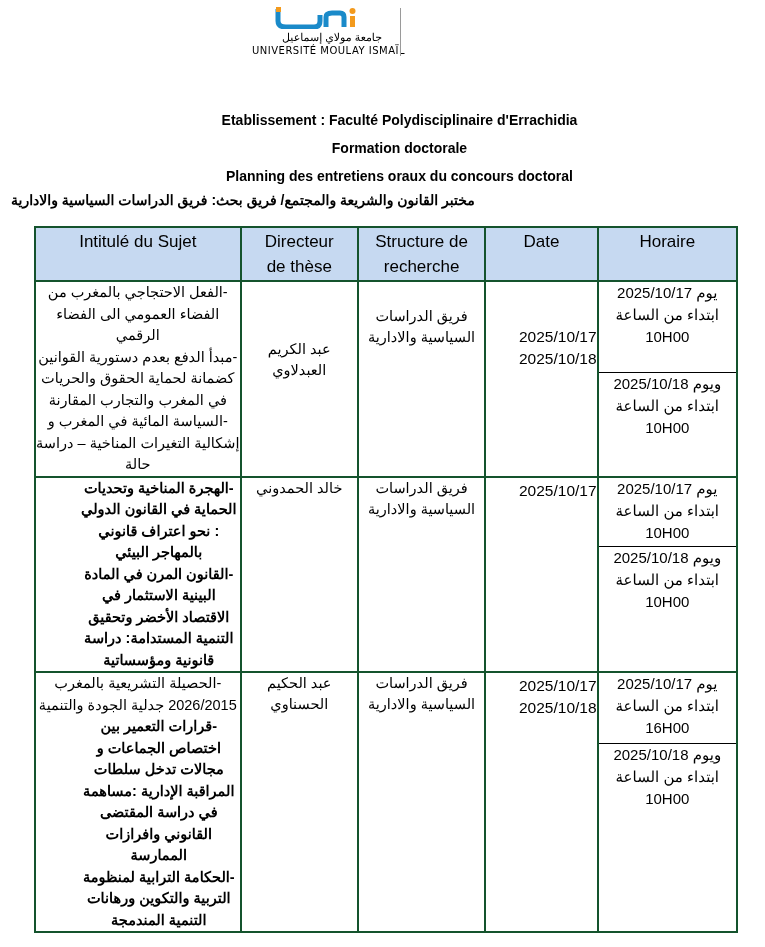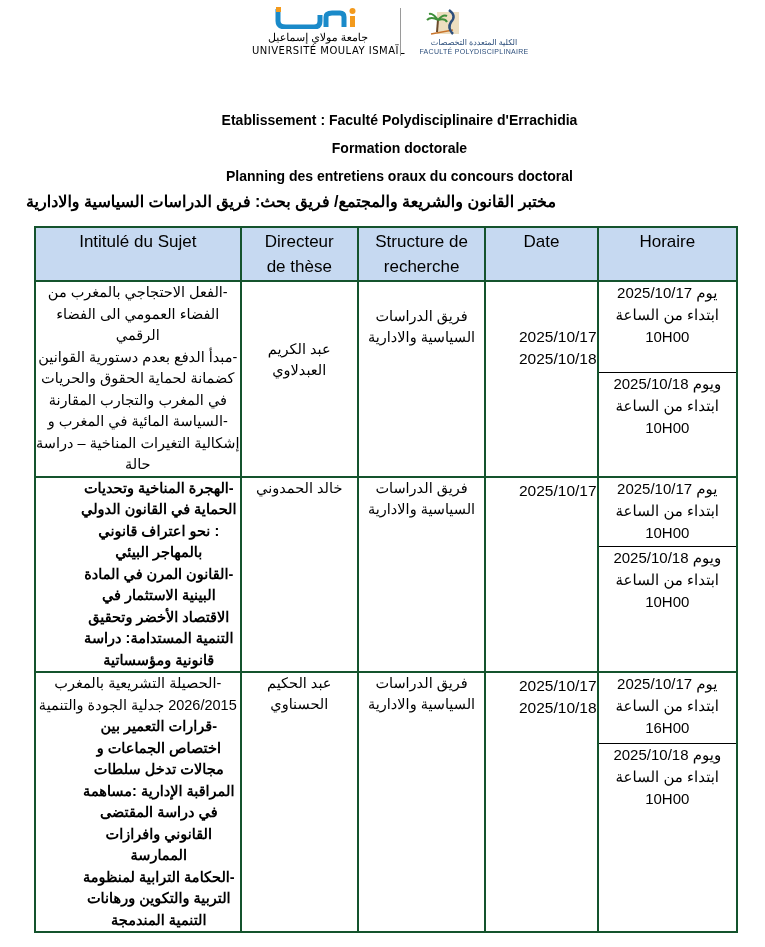--- a/index.html
+++ b/index.html
@@ -1,32 +1,32 @@
 <!DOCTYPE html>
 <html><head>
 <meta charset="utf-8">
 <style>
   html, body { margin:0; padding:0; background:#ffffff; }
   body { width:765px; height:947px; position:relative; overflow:hidden; font-family:"Liberation Sans", sans-serif; color:#000; }
   .logos { position:absolute; top:4px; left:250px; width:300px; height:56px; }
   .umi { position:absolute; left:0; top:0; width:132px; height:56px; }
   .umi-mark { position:absolute; left:24px; top:3px; width:86px; height:22px; }
-  .umi-ar { position:absolute; left:4px; top:27px; width:128px; font-size:11px; text-align:center; direction:rtl; white-space:nowrap; }
+  .umi-ar { position:absolute; left:4px; top:27px; width:128px; font-size:11px; text-align:right; direction:rtl; white-space:nowrap; }
   .umi-fr { position:absolute; left:2px; top:41px; width:130px; font-size:10px; text-align:center; letter-spacing:0.5px; white-space:nowrap; font-family:"DejaVu Sans", sans-serif; }
   .sep { position:absolute; left:150px; top:4px; width:1px; height:48px; background:#9a9a9a; }
   .fp { position:absolute; left:168px; top:4px; width:120px; height:50px; }
   .fp-mark { position:absolute; left:5px; top:0; width:40px; height:30px; }
   .fp-ar { position:absolute; left:0; top:30px; width:112px; font-size:8px; color:#2d4f7c; text-align:center; direction:rtl; white-space:nowrap; }
   .fp-fr { position:absolute; left:0; top:40px; width:112px; font-size:7px; color:#2d4f7c; text-align:center; letter-spacing:0.3px; white-space:nowrap; }
 
   .hline { position:absolute; left:17px; width:765px; text-align:center; font-family:"Liberation Sans", sans-serif; font-weight:bold; font-size:14px; }
   .h1 { top:112px; }
   .h2 { top:140px; }
   .h3 { top:168px; }
-  .lab { position:absolute; top:192px; right:194px; width:560px; text-align:center; direction:rtl; font-size:16px; font-weight:bold; white-space:nowrap; }
+  .lab { position:absolute; top:192px; right:194px; width:560px; text-align:left; direction:rtl; font-size:14px; font-weight:bold; white-space:nowrap; }
 
   table.plan { position:absolute; left:34px; top:226px; width:704px; border-collapse:collapse; table-layout:fixed; }
   table.plan th, table.plan td { border:2px solid #14532d; padding:0; vertical-align:top; }
   table.plan th { background:#c6d9f1; font-weight:normal; font-size:17px; height:51px; line-height:25px; text-align:center; vertical-align:top; padding-top:1px; font-family:"Liberation Sans", sans-serif; }
   .c1 { width:205px; } .c2 { width:117px; } .c3 { width:127px; } .c4 { width:112px; } .c5 { width:139px; }
   .subj { direction:rtl; text-align:center; font-size:14.5px; line-height:21.5px; padding:1px 4px 0 4px; }
   .subj .b { font-weight:bold;margin-left:42px; }
   .ar { direction:rtl; text-align:center; font-size:14.5px; line-height:21px; }
   .date { text-align:right; font-size:15.5px; line-height:22px; font-family:"Liberation Sans", sans-serif; }
   .hor { padding:0; }
@@ -43,31 +43,20 @@
       <path d="M4 2 L4 14 Q4 20 12 20 L40 20 Q46 20 46 14 L46 8" fill="none" stroke="#1a8ac9" stroke-width="5"></path>
       <path d="M52 20 L52 10 Q52 6 58 6 L66 6 Q70 6 70 10 L70 20" fill="none" stroke="#1a8ac9" stroke-width="5"></path>
       <rect x="76" y="9" width="5" height="11" fill="#f39a1d"></rect>
       <circle cx="78.5" cy="4" r="3" fill="#f39a1d"></circle>
       <rect x="2" y="0" width="5" height="5" fill="#f39a1d"></rect>
     </svg>
     <div class="umi-ar">جامعة مولاي إسماعيل</div>
     <div class="umi-fr">UNIVERSITÉ MOULAY ISMAÏL</div>
   </div>
   <div class="sep"></div>
-  <div class="fp">
-    <svg class="fp-mark" viewBox="0 0 40 30">
-      <rect x="14" y="4" width="22" height="22" fill="#e8d6b0" opacity="0.8"></rect>
-      <path d="M8 26 L30 22" stroke="#c8742b" stroke-width="1.5"></path>
-      <path d="M14 24 L15 12" stroke="#6b4a2a" stroke-width="2"></path>
-      <path d="M15 12 Q8 8 4 12 M15 12 Q10 5 6 6 M15 12 Q20 6 24 8 M15 12 Q22 10 24 14" fill="none" stroke="#3f8f3a" stroke-width="2"></path>
-      <path d="M26 2 Q34 8 28 14 Q24 20 30 26" fill="none" stroke="#2d4f7c" stroke-width="2.5"></path>
-    </svg>
-    <div class="fp-ar">الكلية المتعددة التخصصات</div>
-    <div class="fp-fr">FACULTÉ POLYDISCIPLINAIRE</div>
-  </div>
 </div>
 
 <div class="hline h1">Etablissement : Faculté Polydisciplinaire d'Errachidia</div>
 <div class="hline h2">Formation doctorale</div>
 <div class="hline h3">Planning des entretiens oraux du concours doctoral</div>
 <div class="lab">مختبر القانون والشريعة والمجتمع/  فريق بحث: فريق الدراسات السياسية والادارية</div>
 
 <table class="plan">
   <colgroup>
       <col class="c1">

